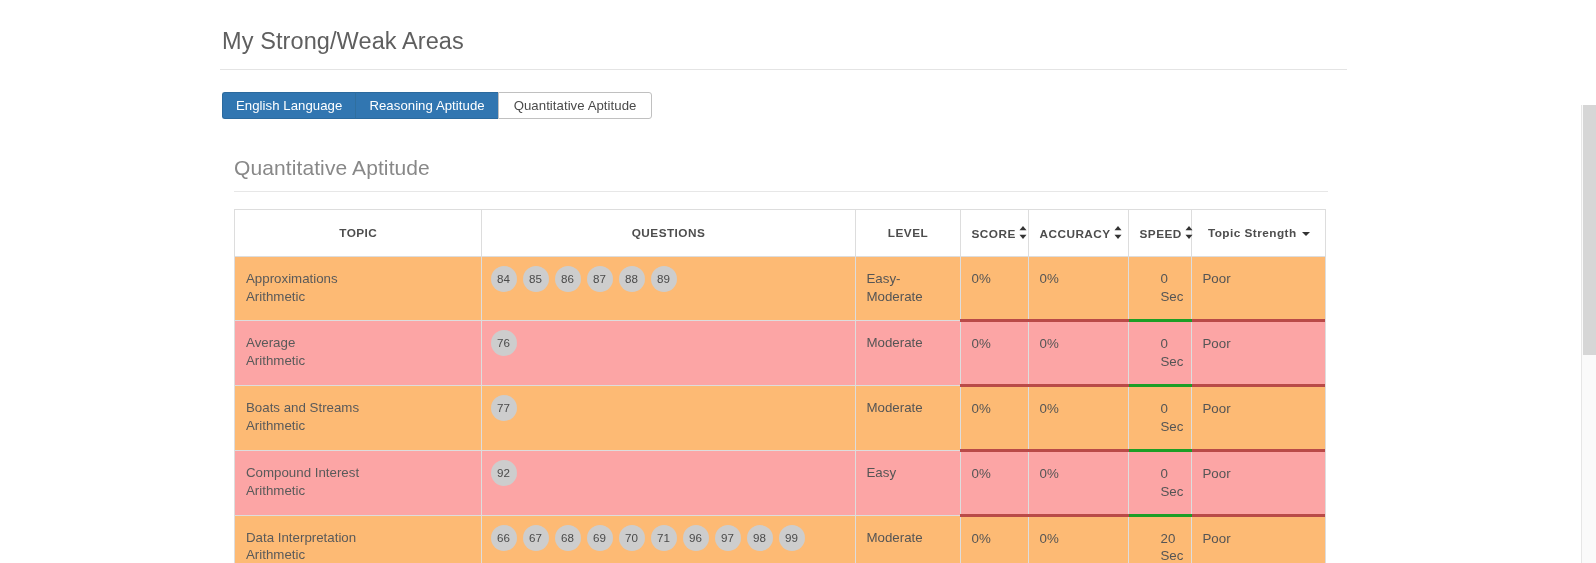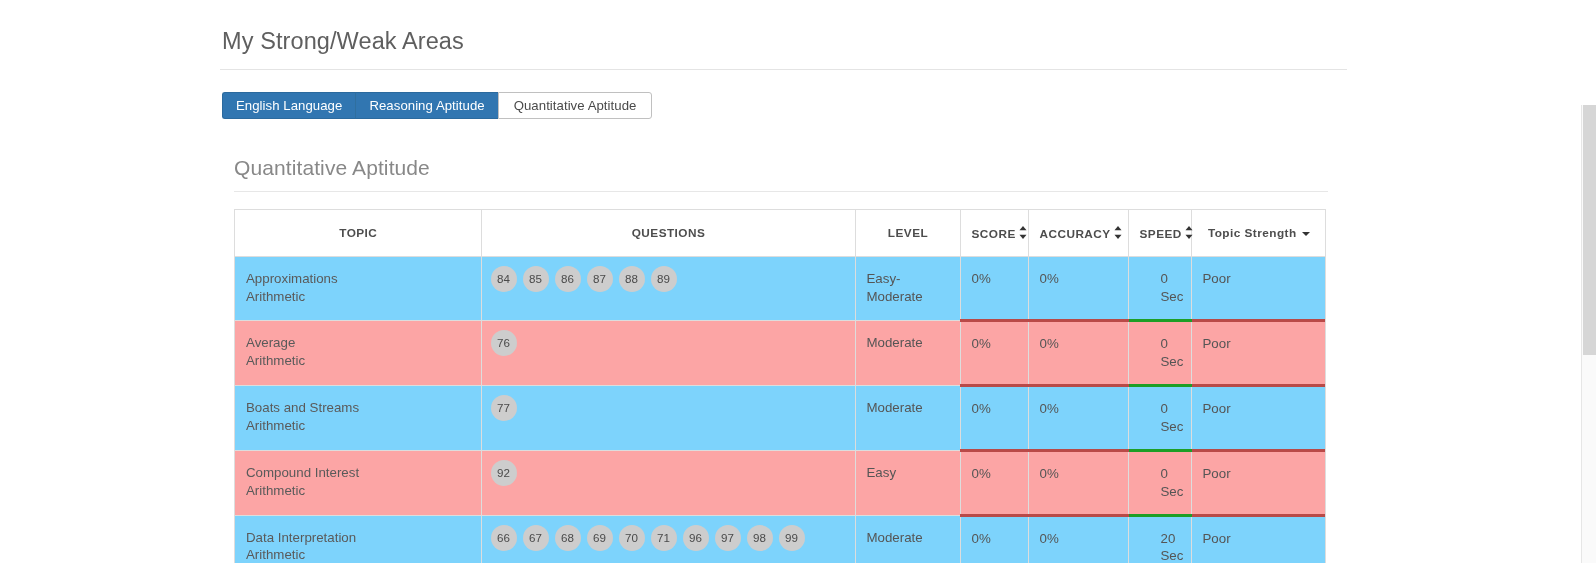--- a/index.html
+++ b/index.html
@@ -158,21 +158,21 @@
   thead th .caret {
     display: inline-block;
     margin-left: 5px;
     width: 0; height: 0;
     border-left: 4px solid transparent;
     border-right: 4px solid transparent;
     border-top: 4px solid #333333;
     vertical-align: middle;
   }
 
-  tbody tr.odd td { background: #7dd3fc; }
+  tbody tr.odd td { background: #fdba74; }
   tbody tr.even td { background: #fca5a5; }
 
   tbody td {
     padding: 13px 11px 13px 11px;
     line-height: 1.35;
   }
 
   td.topic { color: #5a5a5a; }
   td.topic .t-name { display: block; }
   td.topic .t-cat  { display: block; }

